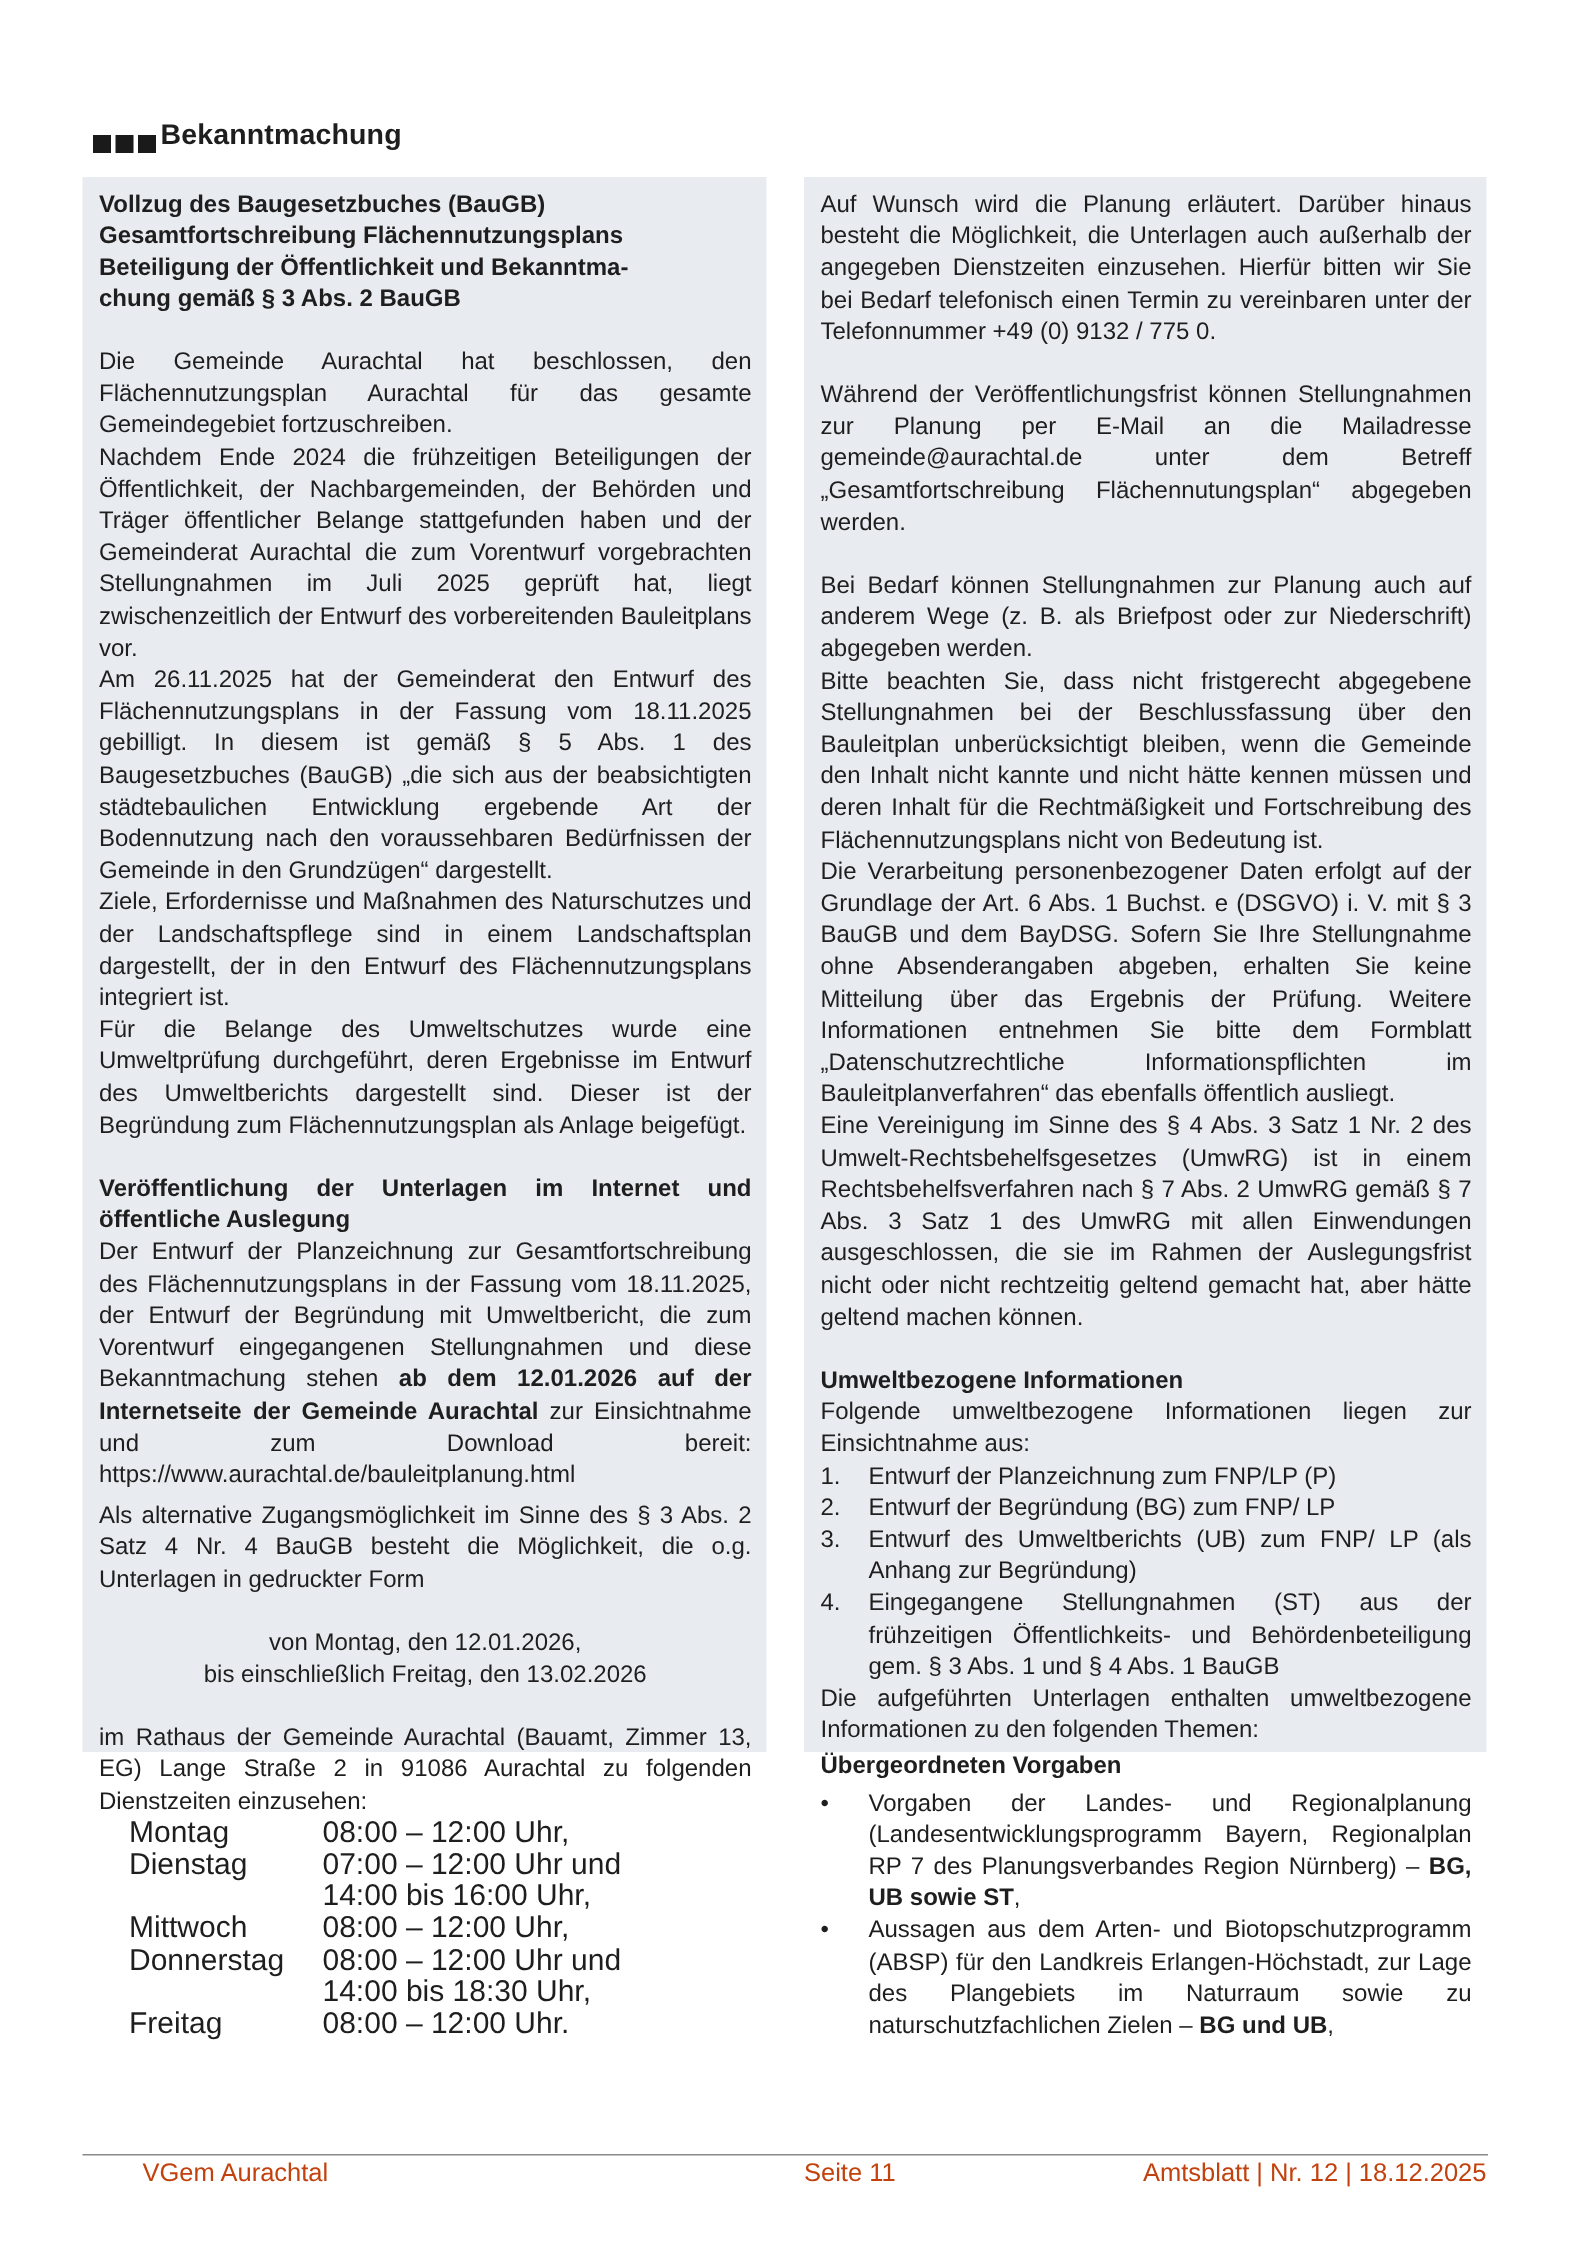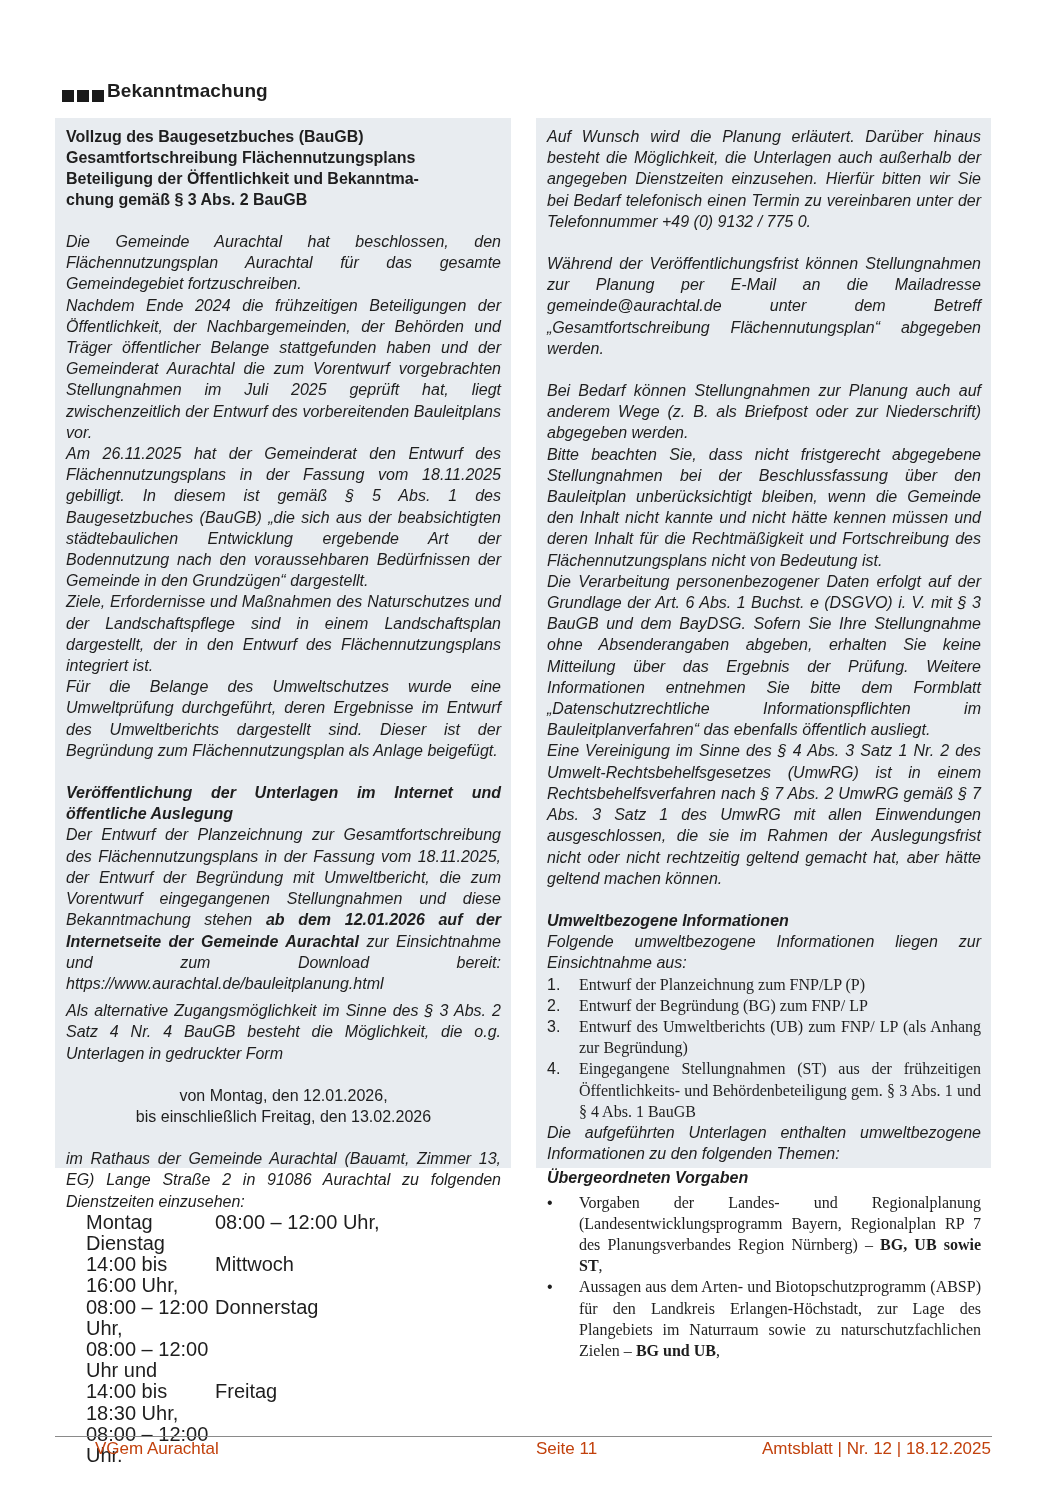--- a/index.html
+++ b/index.html
@@ -4,31 +4,31 @@
 <style>
   html, body { margin: 0; padding: 0; background: #ffffff; }
   body { width: 1046px; height: 1500px; position: relative; font-family: "Liberation Sans", sans-serif; color: #1e1e1e; }
   .header { position: absolute; left: 62px; top: 78px; height: 24px; display: flex; align-items: flex-end; }
   .sq { display: inline-block; width: 12px; height: 12px; background: #1a1a1a; margin-right: 3px; }
   .sq:last-child { margin-right: 9px; }
   .header-title { font-size: 19px; font-weight: bold; color: #1e1e1e; letter-spacing: 0.1px; }
   .panel { position: absolute; top: 118px; height: 1050px; background: #e8ecf0; box-sizing: border-box; }
   .panel.left { left: 55px; width: 456px; padding: 8px 10px 0 11px; }
   .panel.right { left: 536px; width: 455px; padding: 8px 10px 0 11px; }
-  .p { font-size: 16px; line-height: 21.2px; text-align: justify; margin: 0; hyphens: manual; font-style: italic; }
+  .p { font-size: 16px; line-height: 21.2px; text-align: justify; margin: 0; hyphens: manual; }
   .bold { font-weight: bold; }
   .title { font-size: 16px; line-height: 21px; font-weight: bold; margin: 0; }
   .gap { height: 21px; }
   .gap-s { height: 6px; }
   .center { text-align: center; font-weight: normal; font-size: 16px; line-height: 21.2px; }
   .hours { display: grid; grid-template-columns: 129px 1fr; font-size: 20px; line-height: 21.2px; margin-left: 20px; }
   .olist, .ulist { margin: 0; padding: 0; list-style: none; }
   .olist li, .ulist li { display: flex; font-size: 16px; line-height: 21.2px; }
   .olist .num, .ulist .bul { width: 32px; flex: 0 0 32px; }
-  .olist .txt, .ulist .txt { flex: 1; text-align: justify; font-family: Liberation Serif, serif; }
+  .olist .txt, .ulist .txt { flex: 1; text-align: justify; }
   .footer-line { position: absolute; left: 55px; width: 937px; top: 1436px; height: 1px; background: #8a8a8a; }
   .footer { position: absolute; top: 1439px; font-size: 17px; color: #c2410c; margin-left: 39px; }
   .footer.l { left: 56px; }
   .footer.c { left: 497px; }
   .footer.r { right: 55px; }
 </style>
 </head>
 <body>
 
 <div class="header">
@@ -58,20 +58,21 @@
   <p class="p">Als alternative Zugangsmöglichkeit im Sinne des § 3 Abs. 2 Satz 4 Nr. 4 BauGB besteht die Möglichkeit, die o.g. Unterlagen in gedruckter Form</p>
   <div class="gap"></div>
   <div class="center">von Montag, den 12.01.2026,</div>
   <div class="center">bis einschließlich Freitag, den 13.02.2026</div>
   <div class="gap"></div>
   <p class="p">im Rathaus der Gemeinde Aurachtal (Bauamt, Zimmer 13, EG) Lange Straße 2 in 91086 Aurachtal zu folgenden Dienstzeiten einzusehen:</p>
   <div class="hours">
     <span>Montag</span>
       <span>08:00 – 12:00 Uhr,</span>
     <span>Dienstag</span>
+      <span>07:00 – 12:00 Uhr und</span>
     <span></span>
       <span>14:00 bis 16:00 Uhr,</span>
     <span>Mittwoch</span>
       <span>08:00 – 12:00 Uhr,</span>
     <span>Donnerstag</span>
       <span>08:00 – 12:00 Uhr und</span>
     <span></span>
       <span>14:00 bis 18:30 Uhr,</span>
     <span>Freitag</span>
       <span>08:00 – 12:00 Uhr.</span>

